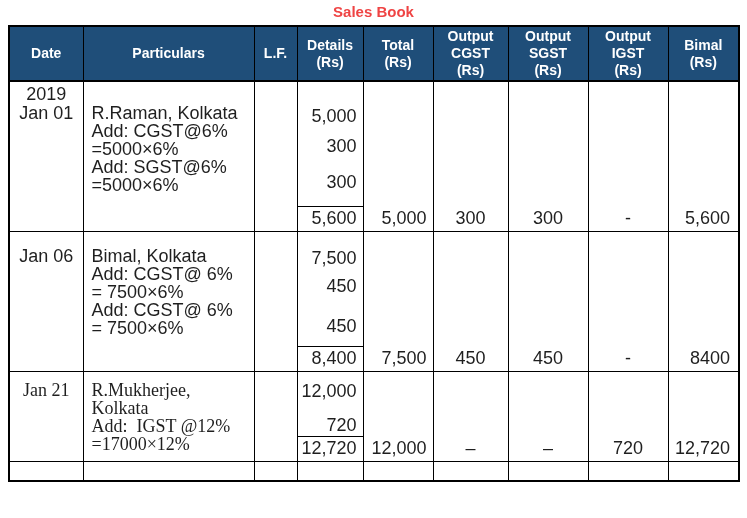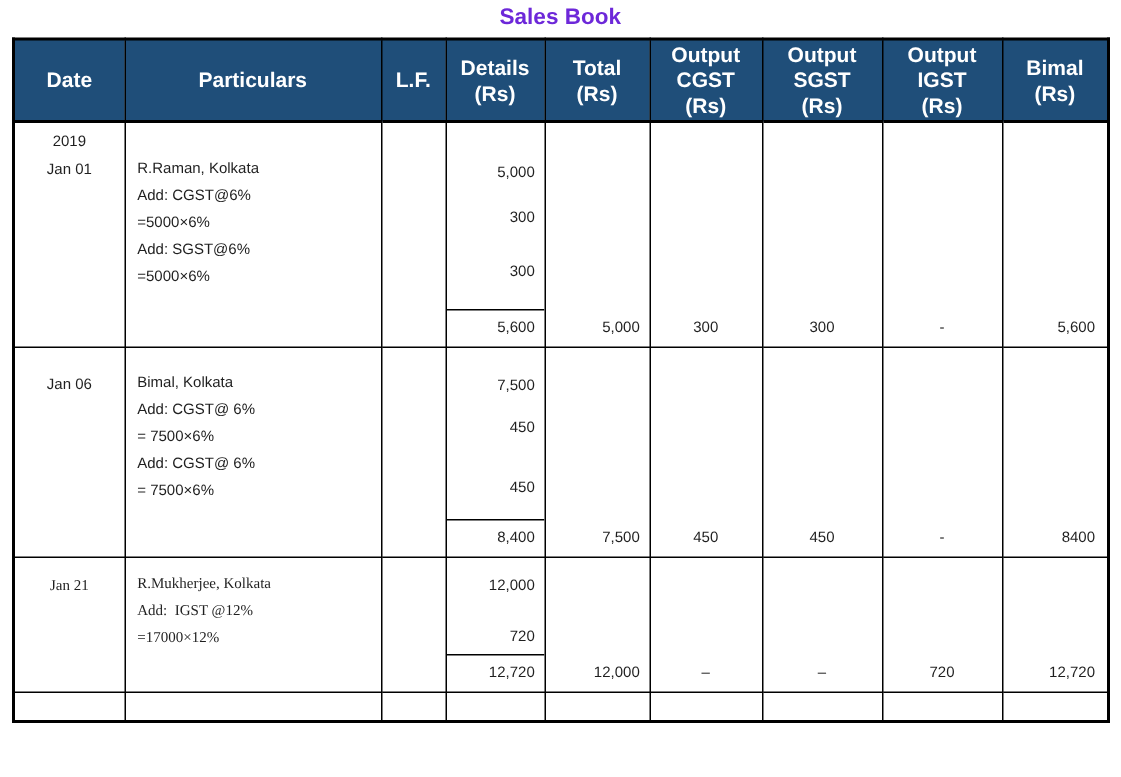--- a/index.html
+++ b/index.html
@@ -7,37 +7,37 @@
   body {
     width: 747px; height: 518px;
     background: #ffffff;
     font-family: "Liberation Sans", sans-serif;
     color: #1f1f1f;
     position: relative;
   }
   .wrap { position: absolute; left: 8px; top: 3px; width: 731px; }
   .title {
     text-align: center; font-weight: bold; font-size: 15px;
-    line-height: 18px; margin-bottom: 4px; color: #6d28d9;
+    line-height: 18px; margin-bottom: 4px; color: #ef4444;
   }
   table.sales-book {
     border-collapse: collapse; table-layout: fixed;
     width: 731px; border: 2px solid #000;
   }
   thead tr { height: 53px; }
   th {
     background: #1F4E79; color: #ffffff;
     font-weight: bold; font-size: 14px; line-height: 17px;
     border: 1px solid #000; border-bottom: 2px solid #000;
     text-align: center; vertical-align: middle;
     white-space: pre-line; padding: 1px;
   }
   td {
     border: 1px solid #000; padding: 0;
-    font-size: 10px; vertical-align: top; overflow: hidden;
+    font-size: 18px; vertical-align: top; overflow: hidden;
   }
   
   tr.blk1 { height: 150px; }
   tr.blk2 { height: 140px; }
   tr.blk3 { height: 90px; }
   .c-date { text-align: center; white-space: pre-line; line-height: 19px; }
   .c-part { white-space: pre-wrap; line-height: 18px; padding-left: 8px; padding-right: 4px; }
   tr.blk1 .c-date { padding-top: 3px; }
   tr.blk1 .c-part { padding-top: 22px; }
   tr.blk2 .c-date, tr.blk2 .c-part { padding-top: 15px; margin-top: 48px; }

